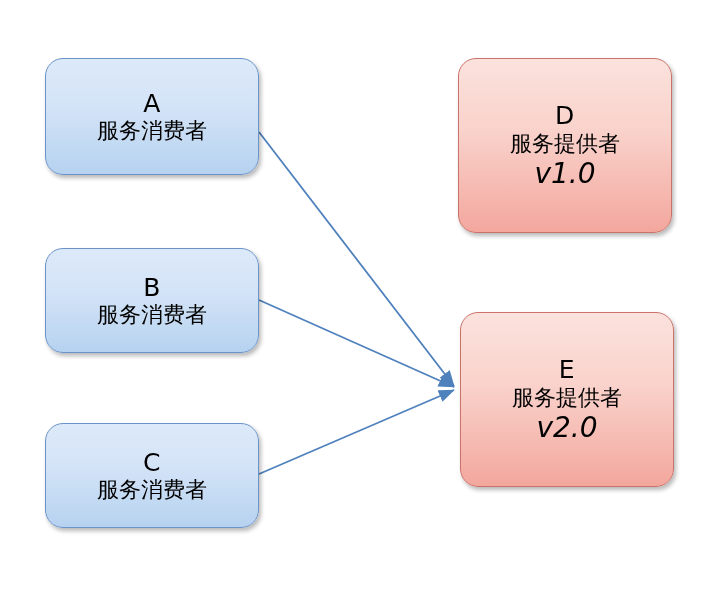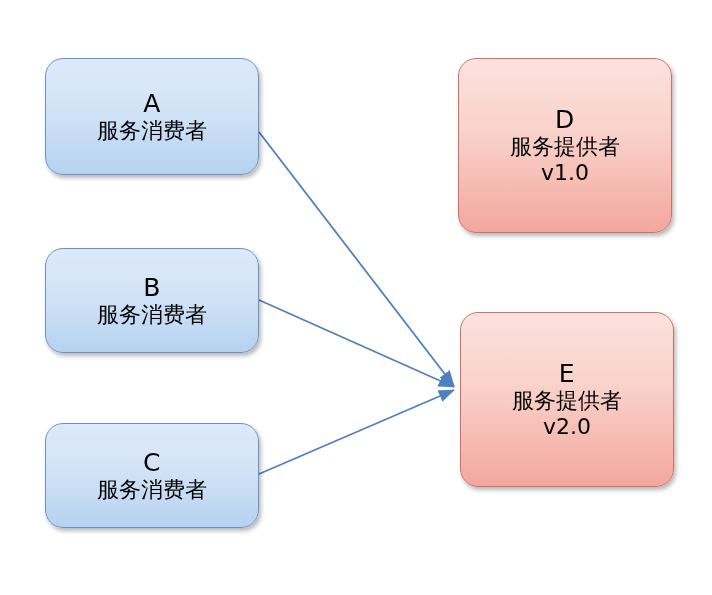--- a/index.html
+++ b/index.html
@@ -48,21 +48,22 @@
     border: 1px solid #c9736a;
   }
   .node-id {
     font-size: 25px;
     letter-spacing: 0.5px;
   }
   .node-role {
     font-size: 22px;
   }
   .node-version {
-    font-size: 22px;
+    font-size: 28px;
+    font-style: italic;
   }
 
   
   #node-a { left: 45px;  top: 58px;  width: 214px; height: 117px; }
   #node-b { left: 45px;  top: 248px; width: 214px; height: 105px; }
   #node-c { left: 45px;  top: 423px; width: 214px; height: 105px; }
   #node-d { left: 458px; top: 58px;  width: 214px; height: 175px; }
   #node-e { left: 460px; top: 312px; width: 214px; height: 175px; }
 </style>
 </head>

